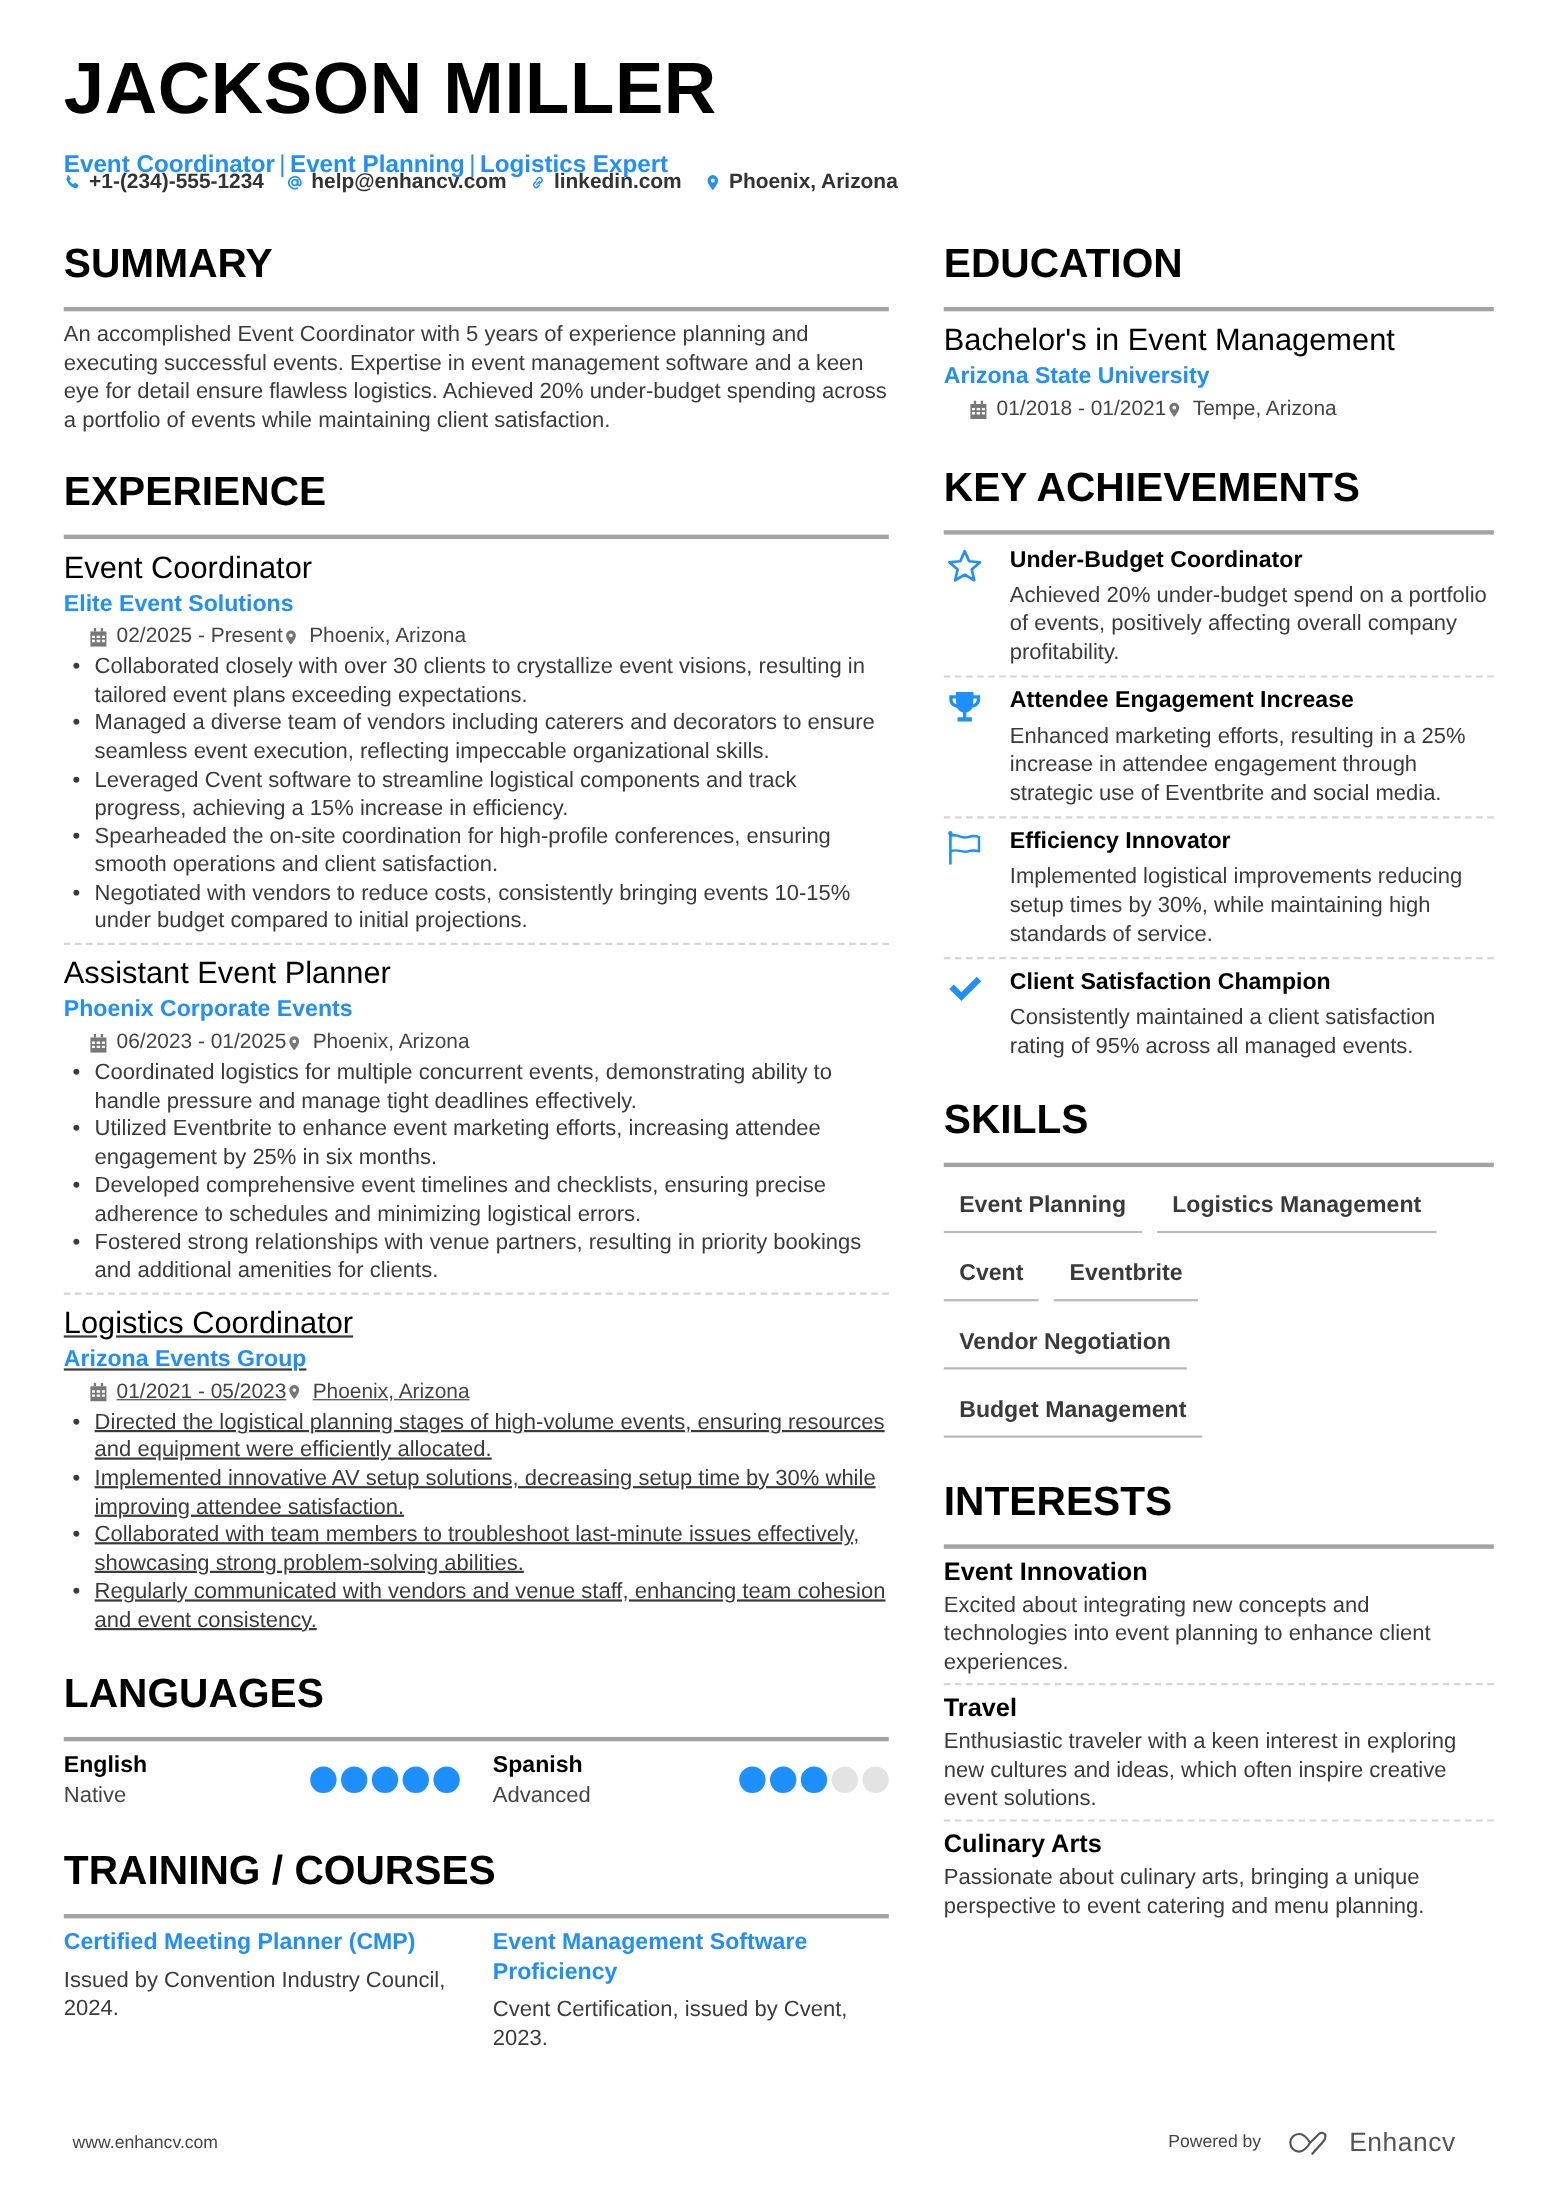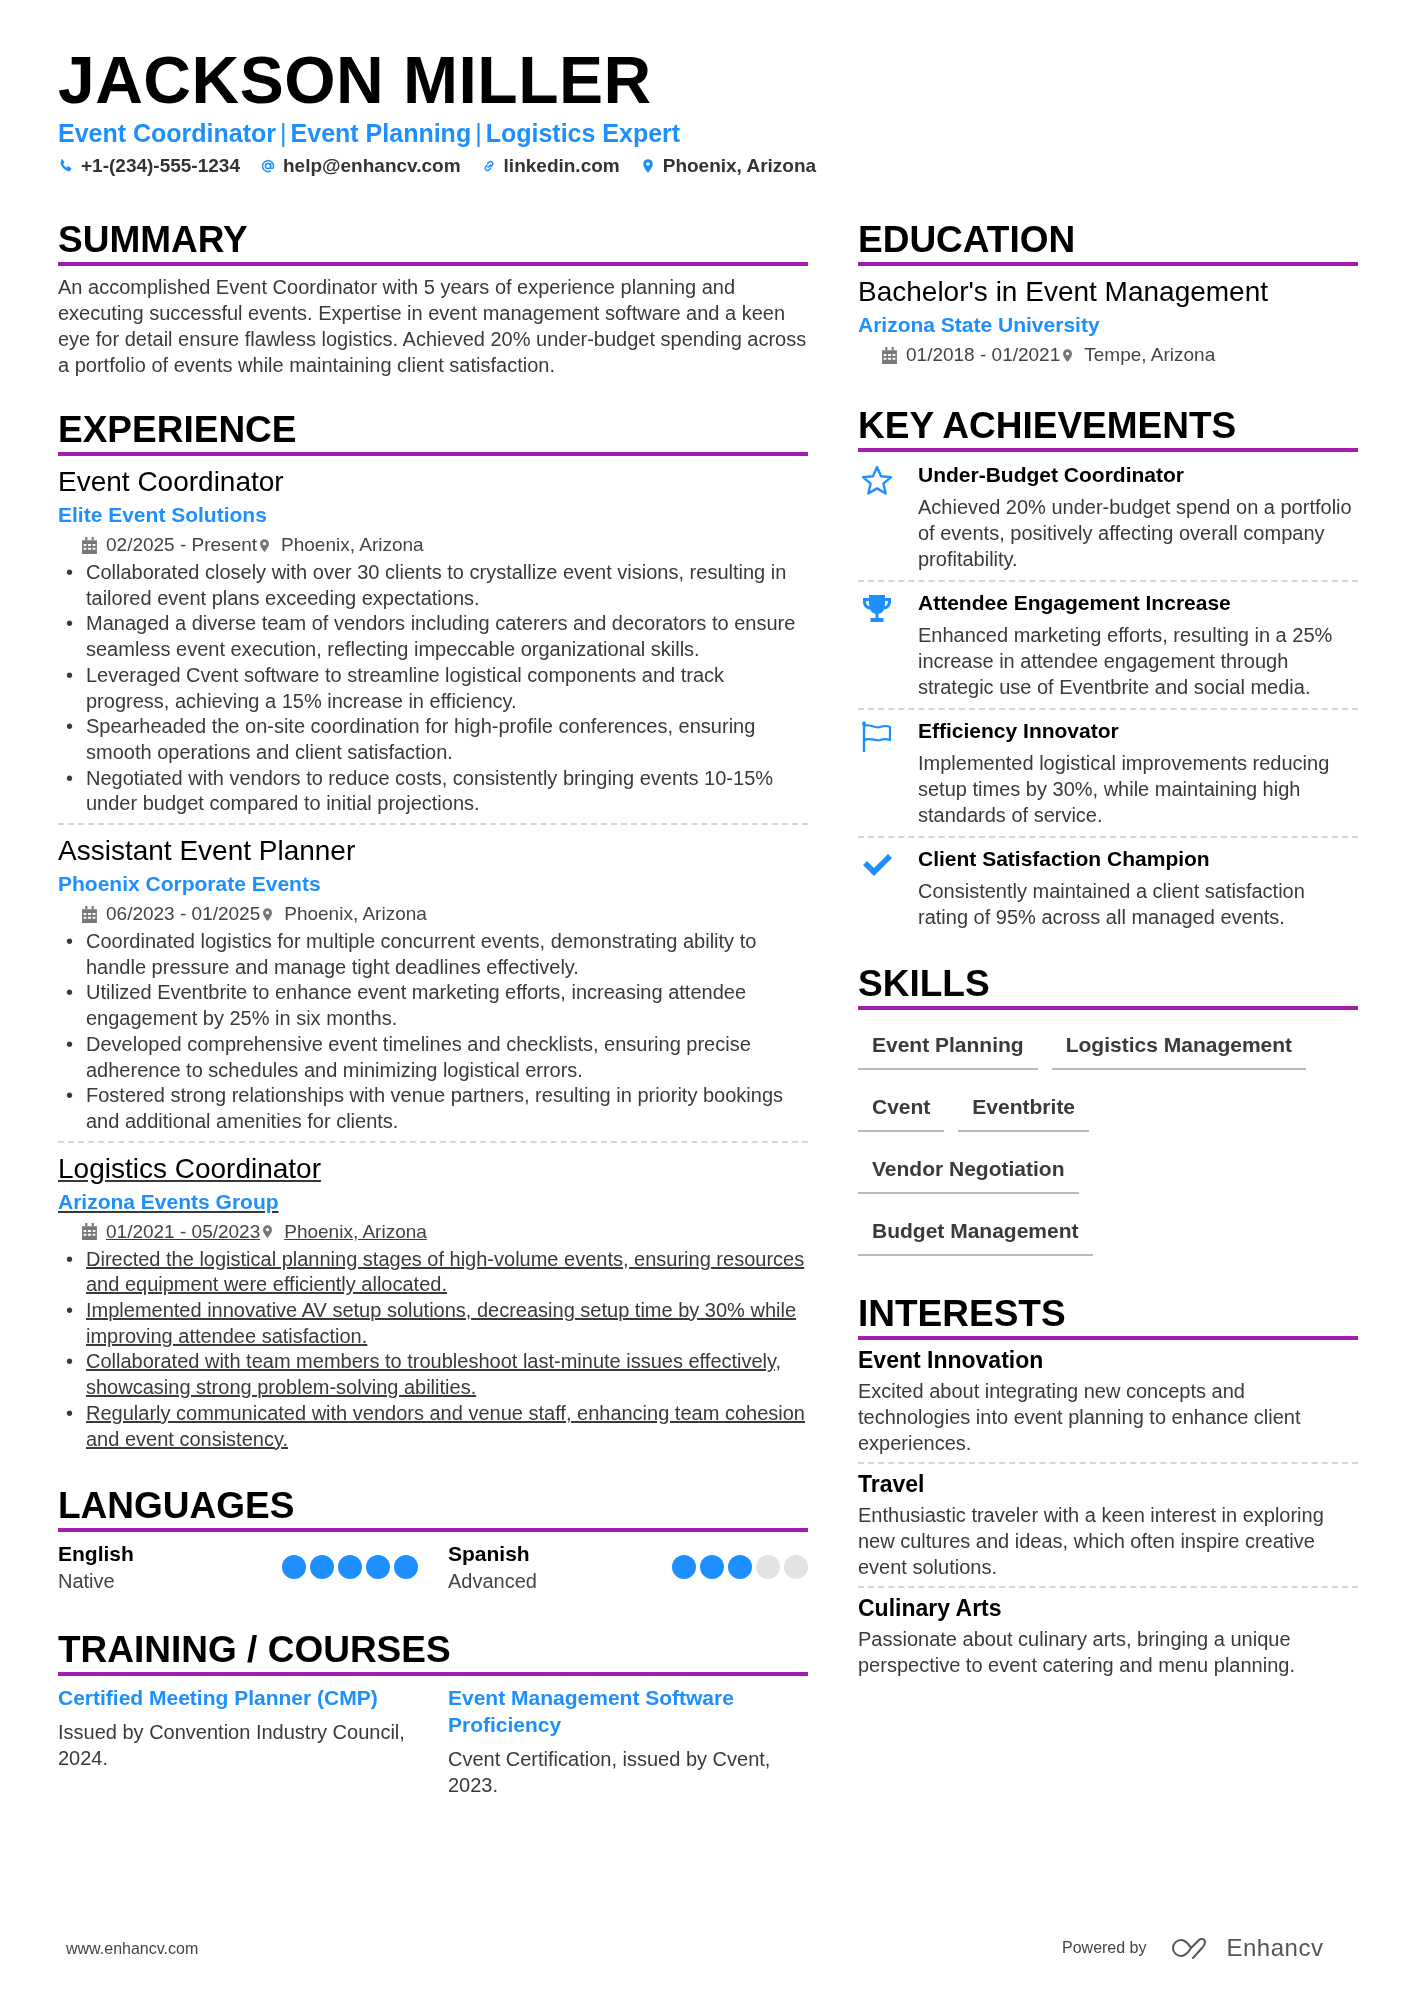--- a/index.html
+++ b/index.html
@@ -1,32 +1,32 @@
 <!DOCTYPE html>
 <html><head>
 <meta charset="utf-8">
 <style>
   * { box-sizing: border-box; margin: 0; padding: 0; }
   html, body { width: 1410px; height: 1995px; background: #ffffff; }
   body { position: relative; font-family: "Liberation Sans", "DejaVu Sans", sans-serif; color: #3a3a3a; overflow: hidden; }
 
   
   .name { position: absolute; left: 58px; top: 42px; font-size: 66px; font-weight: 700; color: #000; letter-spacing: 0.5px; line-height: 76px; }
-  .title { position: absolute; left: 58px; top: 114px; font-size: 25px; font-weight: 700; color: #1e8fff; line-height: 38px; white-space: nowrap; }
+  .title { position: absolute; left: 58px; top: 130px; font-size: 22px; font-weight: 700; color: #1e8fff; line-height: 38px; white-space: nowrap; }
   .title .sep { font-weight: 400; margin: 0 4px; }
   .contacts { position: absolute; left: 58px; top: 152px; display: flex; gap: 20px; font-size: 19px; font-weight: 700; color: #333; line-height: 28px; }
   .contact { display: flex; align-items: center; gap: 7px; }
   .contact svg { width: 16px; height: 16px; }
 
   
   .col { position: absolute; }
   .col-left { left: 58px; top: 218px; width: 750px; }
   .col-right { left: 858px; top: 218px; width: 500px; }
 
-  .section-head { font-size: 37px; font-weight: 700; color: #000; line-height: 44px; border-bottom: 4px solid #a21caf; padding-bottom: 0; margin-bottom: 8px; }
+  .section-head { font-size: 37px; font-weight: 700; color: #000; line-height: 44px; border-bottom: 4px solid #a3a3a3; padding-bottom: 17px; margin-bottom: 8px; }
   .section { margin-bottom: 30px; }
 
   .body-text { font-size: 20px; line-height: 26px; color: #3a3a3a; }
 
   
   .job { padding-bottom: 6px; margin-bottom: 8px; border-bottom: 2px dashed #d6d6d6; }
   .job:last-child { border-bottom: none; margin-bottom: 0; text-decoration: underline; }
   .job-title { font-size: 28px; line-height: 36px; color: #000; }
   .company { font-size: 21px; font-weight: 700; color: #1e8fff; line-height: 30px; }
   .meta { display: flex; align-items: center; font-size: 19px; color: #444; line-height: 30px; padding-left: 24px; }

